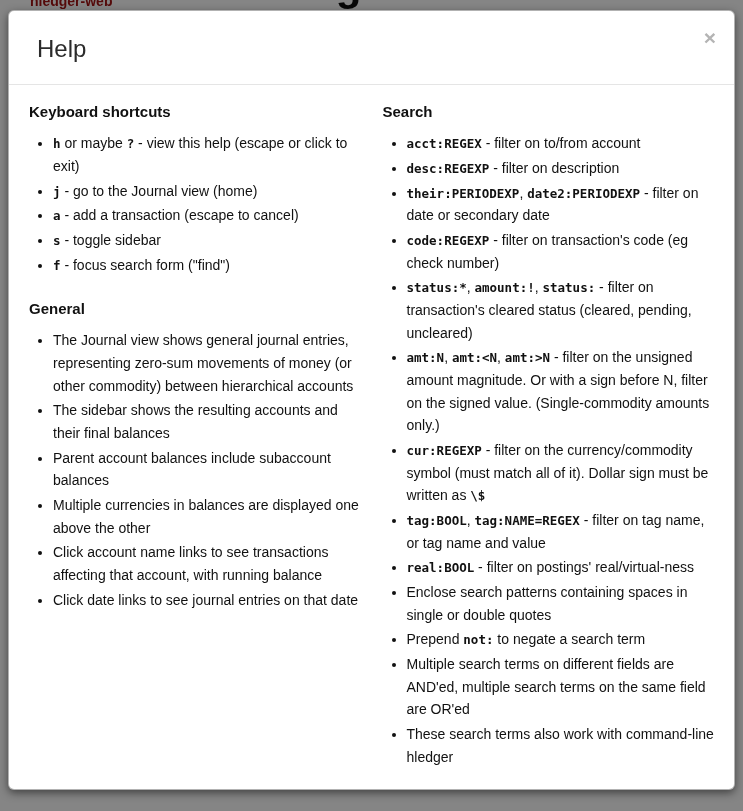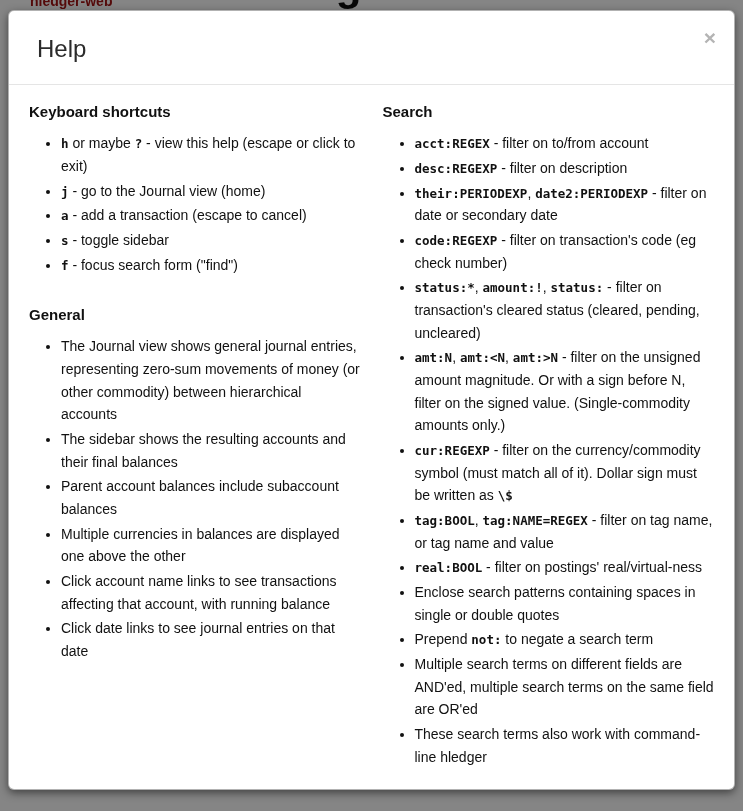--- a/index.html
+++ b/index.html
@@ -61,30 +61,30 @@
     flex: 1 1 auto;
     padding: 14px 20px 10px 20px;
     display: flex; gap: 22px;
     overflow: hidden;
   }
   .col { flex: 1 1 0; min-width: 0; }
   .section-heading {
     font-size: 15px; font-weight: bold; color: #111;
     margin: 4px 0 12px 0;
   }
-  .section-heading.spaced { margin-top: 30px; }
+  .section-heading.spaced { margin-top: 24px; }
   ul.help-list {
     margin: 0 0 6px 0;
     padding-left: 24px;
     font-size: 14px;
     line-height: 1.62;
     color: #111;
     list-style-type: disc;
   }
-  ul.help-list li { margin: 0 0 2px 8px; }
+  ul.help-list li { margin: 0 0 2px 0; }
   code.code-term {
     font-family: "DejaVu Sans Mono", monospace;
     font-weight: bold;
     font-size: 12.5px;
     color: #111;
   }
 </style>
 </head>
 <body>
 

